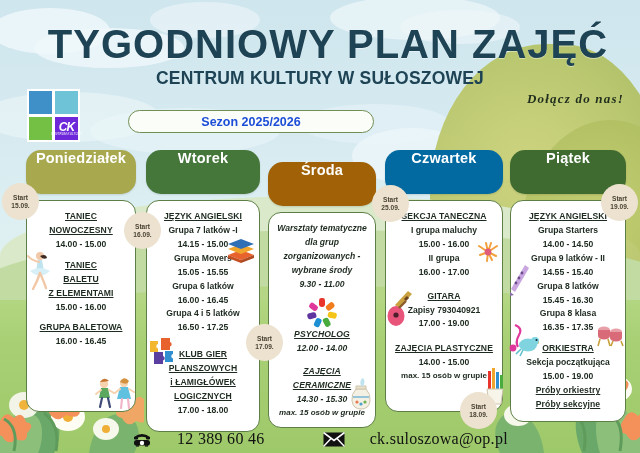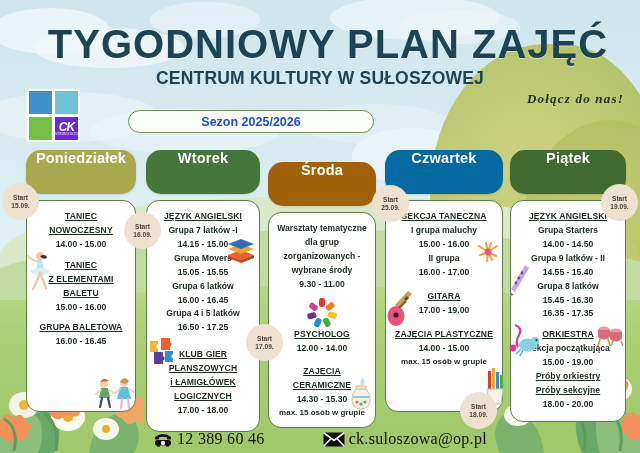--- a/index.html
+++ b/index.html
@@ -134,21 +134,21 @@
   
   .deco { position:absolute; z-index:5; pointer-events:none; }
 
   
   .contact {
     position:absolute; left:0; top:424px; width:640px; height:30px;
     display:flex; align-items:center; justify-content:center; gap:58px;
     font-family:"Liberation Serif", serif;
     font-size:16px; color:#111; letter-spacing:.3px;
   }
-  .citem { display:flex; align-items:center; gap:4px; }
+  .citem { display:flex; align-items:center; gap:25px; }
   .citem svg { display:block; }
 
   
   .flowers { position:absolute; bottom:0; pointer-events:none; }
 </style>
 </head>
 <body>
 
 <div id="poster">
 
@@ -236,22 +236,22 @@
     <div class="col" style="left:26px; width:110px;">
       <div class="daypill" style="background:#a8a84f;">
         <span>Poniedziałek</span>
       </div>
       <div class="card" style="height:212px;">
         <div class="ttl">TANIEC</div>
         <div class="ttl">NOWOCZESNY</div>
         <div class="ln">14.00 - 15.00</div>
         <div class="gap"></div>
         <div class="ttl">TANIEC</div>
+        <div class="ttl">BALETU</div>
         <div class="ttl">Z ELEMENTAMI</div>
-        <div class="ttl">BALETU</div>
         <div class="ln">15.00 - 16.00</div>
         <div class="gap"></div>
         <div class="ttl">GRUPA BALETOWA</div>
         <div class="ln">16.00 - 16.45</div>
 
         <svg class="deco" style="left:-2px;top:48px;" width="30" height="44" viewBox="0 0 30 44">
           <circle cx="15" cy="7" r="4" fill="#f2c9a8"></circle>
           <path d="M15 7 q6 -3 7 2 q-4 2 -7 -2 Z" fill="#3b2b23"></path>
           <path d="M13 11 l4 0 l2 11 l-8 0 Z" fill="#bfe3ef"></path>
           <path d="M5 22 q10 -6 20 0 q-10 9 -20 0 Z" fill="#d7f0f7"></path>
@@ -320,21 +320,21 @@
       <div class="startbadge" style="left:-22px; top:62px;">
         <span>Start</span>
         <span>16.09.</span>
       </div>
     </div>
 
     <div class="col" style="left:268px; width:108px;">
       <div class="daypill" style="background:#a16207;margin-top:12px;">
         <span>Środa</span>
       </div>
-      <div class="card" style="height:216px;">
+      <div class="card" style="height:216px;font-style:italic;">
         <div class="ln">Warsztaty tematyczne</div>
         <div class="ln">dla grup</div>
         <div class="ln">zorganizowanych -</div>
         <div class="ln">wybrane środy</div>
         <div class="ln">9.30 - 11.00</div>
 
         <svg class="deco" style="left:50%;top:84px;transform:translateX(-50%);" width="34" height="32" viewBox="0 0 34 32">
           <g transform="translate(17,16)">
             <g transform="rotate(0)">
                 <rect x="-3" y="-15" width="6" height="9" rx="2.4" fill="#e8342b"></rect>
@@ -392,20 +392,21 @@
         <span>Czwartek</span>
       </div>
       <div class="card" style="height:212px;">
         <div class="ttl">SEKCJA TANECZNA</div>
         <div class="ln">I grupa maluchy</div>
         <div class="ln">15.00 - 16.00</div>
         <div class="ln">II grupa</div>
         <div class="ln">16.00 - 17.00</div>
         <div class="gap" style="height:10px;"></div>
         <div class="ttl">GITARA</div>
+        <div class="ln">Zapisy 793040921</div>
         <div class="ln">17.00 - 19.00</div>
         <div class="gap" style="height:11px;"></div>
         <div class="ttl">ZAJĘCIA PLASTYCZNE</div>
         <div class="ln">14.00 - 15.00</div>
         <div class="ln" style="font-size:8px;">max. 15 osób w grupie</div>
 
         <svg class="deco" style="right:2px;top:40px;" width="24" height="22" viewBox="0 0 24 22">
           <g>
             <path d="M12 11 l-9 -6 M12 11 l-8 3 M12 11 l9 -6 M12 11 l8 4 M12 11 l-2 -9 M12 11 l3 -9 M12 11 l-1 9 M12 11 l4 8" stroke="#f2a03c" stroke-width="2" stroke-linecap="round"></path>
             <circle cx="12" cy="11" r="3.4" fill="#e05a7a"></circle>
@@ -445,28 +446,28 @@
         <span>Piątek</span>
       </div>
       <div class="card" style="height:222px;">
         <div class="ttl">JĘZYK ANGIELSKI</div>
         <div class="ln">Grupa Starters</div>
         <div class="ln">14.00 - 14.50</div>
         <div class="ln">Grupa 9 latków - II</div>
         <div class="ln">14.55 - 15.40</div>
         <div class="ln">Grupa 8 latków</div>
         <div class="ln">15.45 - 16.30</div>
+        <div class="ln">Grupa 8 klasa</div>
         <div class="ln">16.35 - 17.35</div>
         <div class="gap" style="height:7px;"></div>
         <div class="ttl">ORKIESTRA</div>
         <div class="ln">Sekcja początkująca</div>
         <div class="ln">15.00 - 19.00</div>
         <div class="ttl">Próby orkiestry</div>
         <div class="ttl">Próby sekcyjne</div>
-        <div class="ln">18.00 - 20.00</div>
 
         <svg class="deco" style="left:-3px;top:62px;" width="22" height="34" viewBox="0 0 22 34">
           <path d="M17 2 l4 3 l-14 24 l-4 -3 Z" fill="#c9a6e0"></path>
           <circle cx="14" cy="10" r="1.4" fill="#6b4c8a"></circle>
           <circle cx="11" cy="15" r="1.4" fill="#6b4c8a"></circle>
           <circle cx="8" cy="20" r="1.4" fill="#6b4c8a"></circle>
           <path d="M2 29 l4 3 l-4 1 Z" fill="#8c6fae"></path>
         </svg>
 
         <svg class="deco" style="left:-2px;top:122px;" width="30" height="34" viewBox="0 0 30 34">

